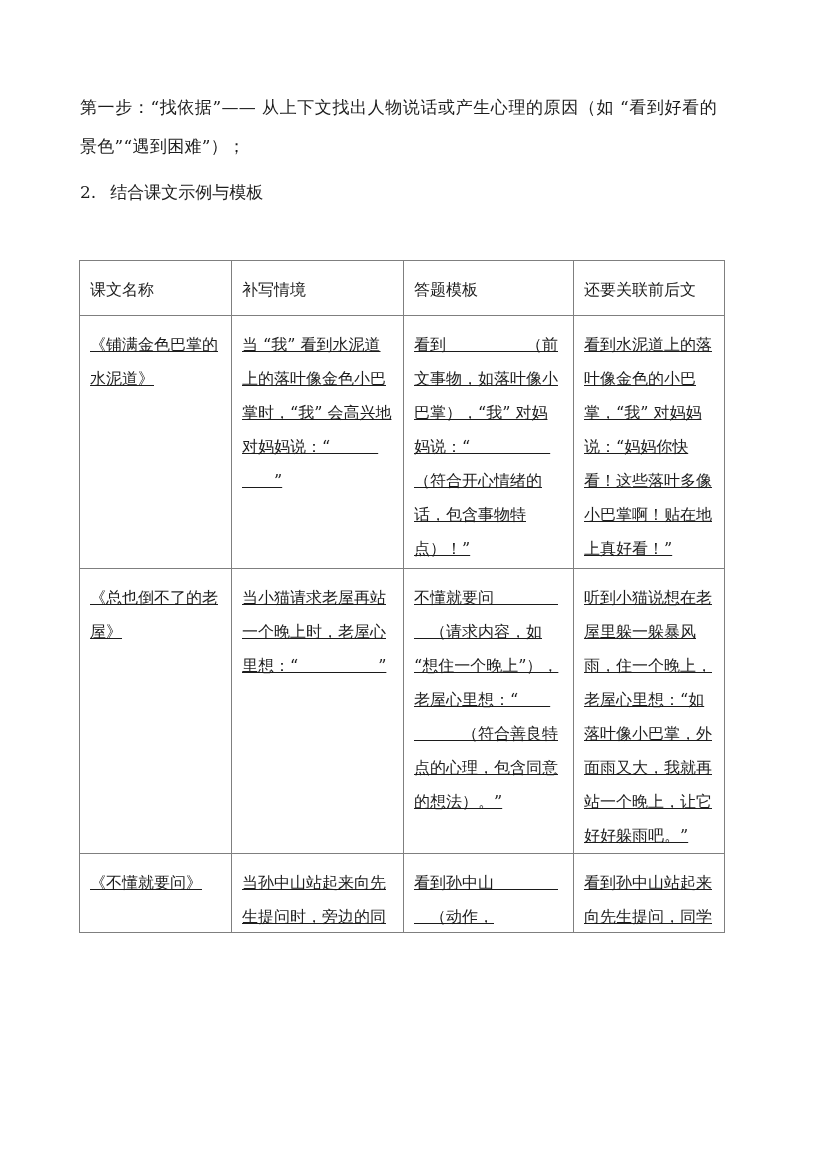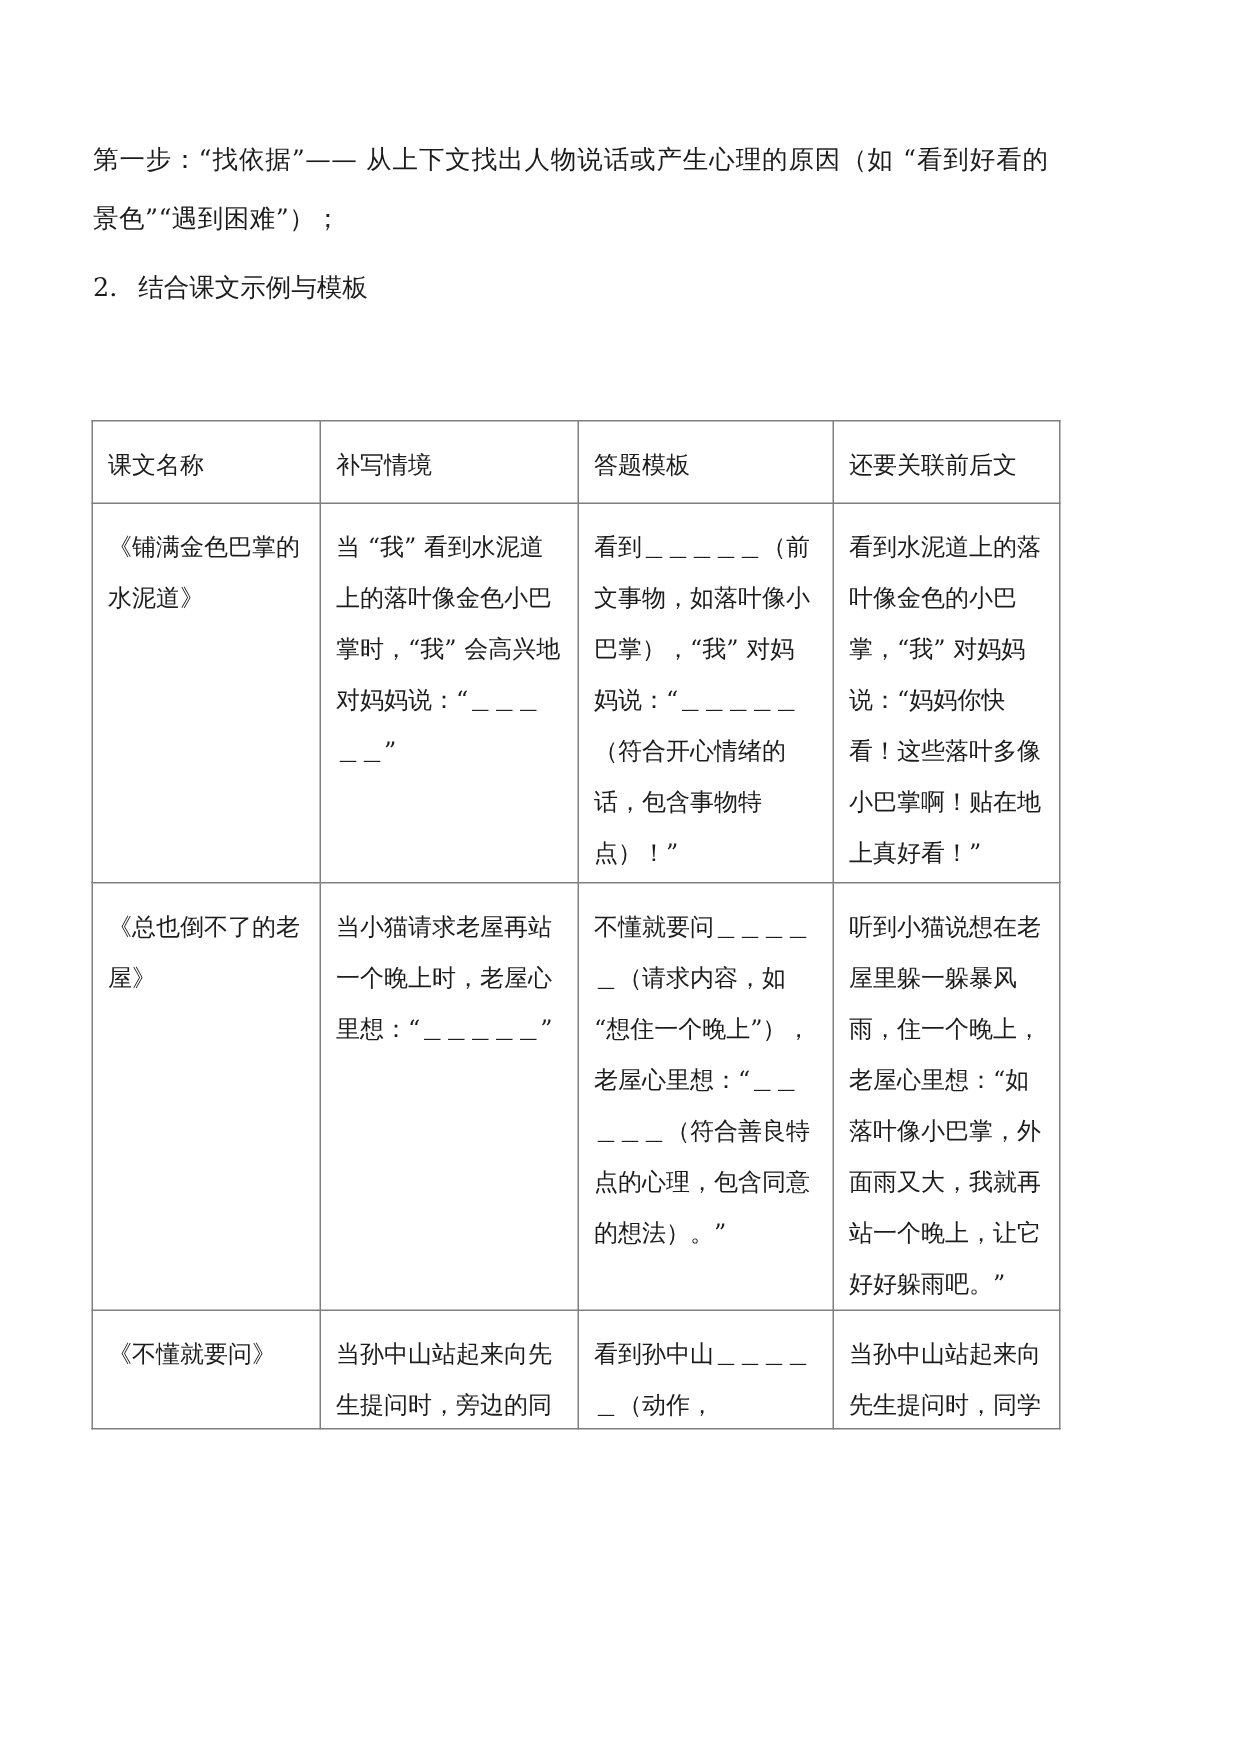--- a/index.html
+++ b/index.html
@@ -14,21 +14,21 @@
     font-family: "DejaVu Serif", "Liberation Serif", serif;
     color: #1c1c1c;
   }
   .page {
     position: relative;
     width: 827px;
     height: 1169px;
     background: #ffffff;
     box-sizing: border-box;
     padding-top: 88px;
-    padding-left: 62px;
+    padding-left: 80px;
   }
   .intro {
     width: 637px;
   }
   .intro p {
     margin: 0;
     font-size: 17px;
     line-height: 39px;
     text-align: justify;
     letter-spacing: 0.3px;
@@ -37,21 +37,21 @@
     margin: 14px 0 0 0;
     font-size: 17px;
     font-weight: normal;
     line-height: 24px;
   }
   .heading .num {
     display: inline-block;
     margin-right: 14px;
   }
   table.doc-table {
-    margin-top: 76px;
+    margin-top: 56px;
     margin-left: -1px;
     border-collapse: collapse;
     table-layout: fixed;
     width: 645px;
     background: #ffffff;
   }
   table.doc-table th,
   table.doc-table td {
     border: 1.5px solid #7f7f7f;
     vertical-align: top;
@@ -64,21 +64,21 @@
     box-sizing: border-box;
   }
   tr.hdr-row    { height: 55px; }
   tr.row-1      { height: 253px; }
   tr.row-2      { height: 283px; }
   tr.row-3      { height: 79px; }
   tr.row-3 .cell-clip {
     height: 66px;
     overflow: hidden;
   }
-  .cell { word-break: break-all; }
+  .cell { word-break: break-all; text-decoration: underline; }
 </style>
 </head>
 <body>
 
 <div class="page">
 
   <section class="intro">
     <p>第一步：“找依据”—— 从上下文找出人物说话或产生心理的原因（如 “看到好看的景色”“遇到困难”）；</p>
   </section>
 
@@ -134,19 +134,19 @@
         <td>
             <div class="cell cell-clip">《不懂就要问》</div>
           </td>
         <td>
             <div class="cell cell-clip">当孙中山站起来向先生提问时，旁边的同</div>
           </td>
         <td>
             <div class="cell cell-clip">看到孙中山＿＿＿＿＿（动作，</div>
           </td>
         <td>
-            <div class="cell cell-clip">当孙中山站起来向先生提问时，同学</div>
+            <div class="cell cell-clip">看到孙中山站起来向先生提问，同学</div>
           </td>
       </tr>
     </tbody>
   </table>
 
 </div>
 
 </body></html>

